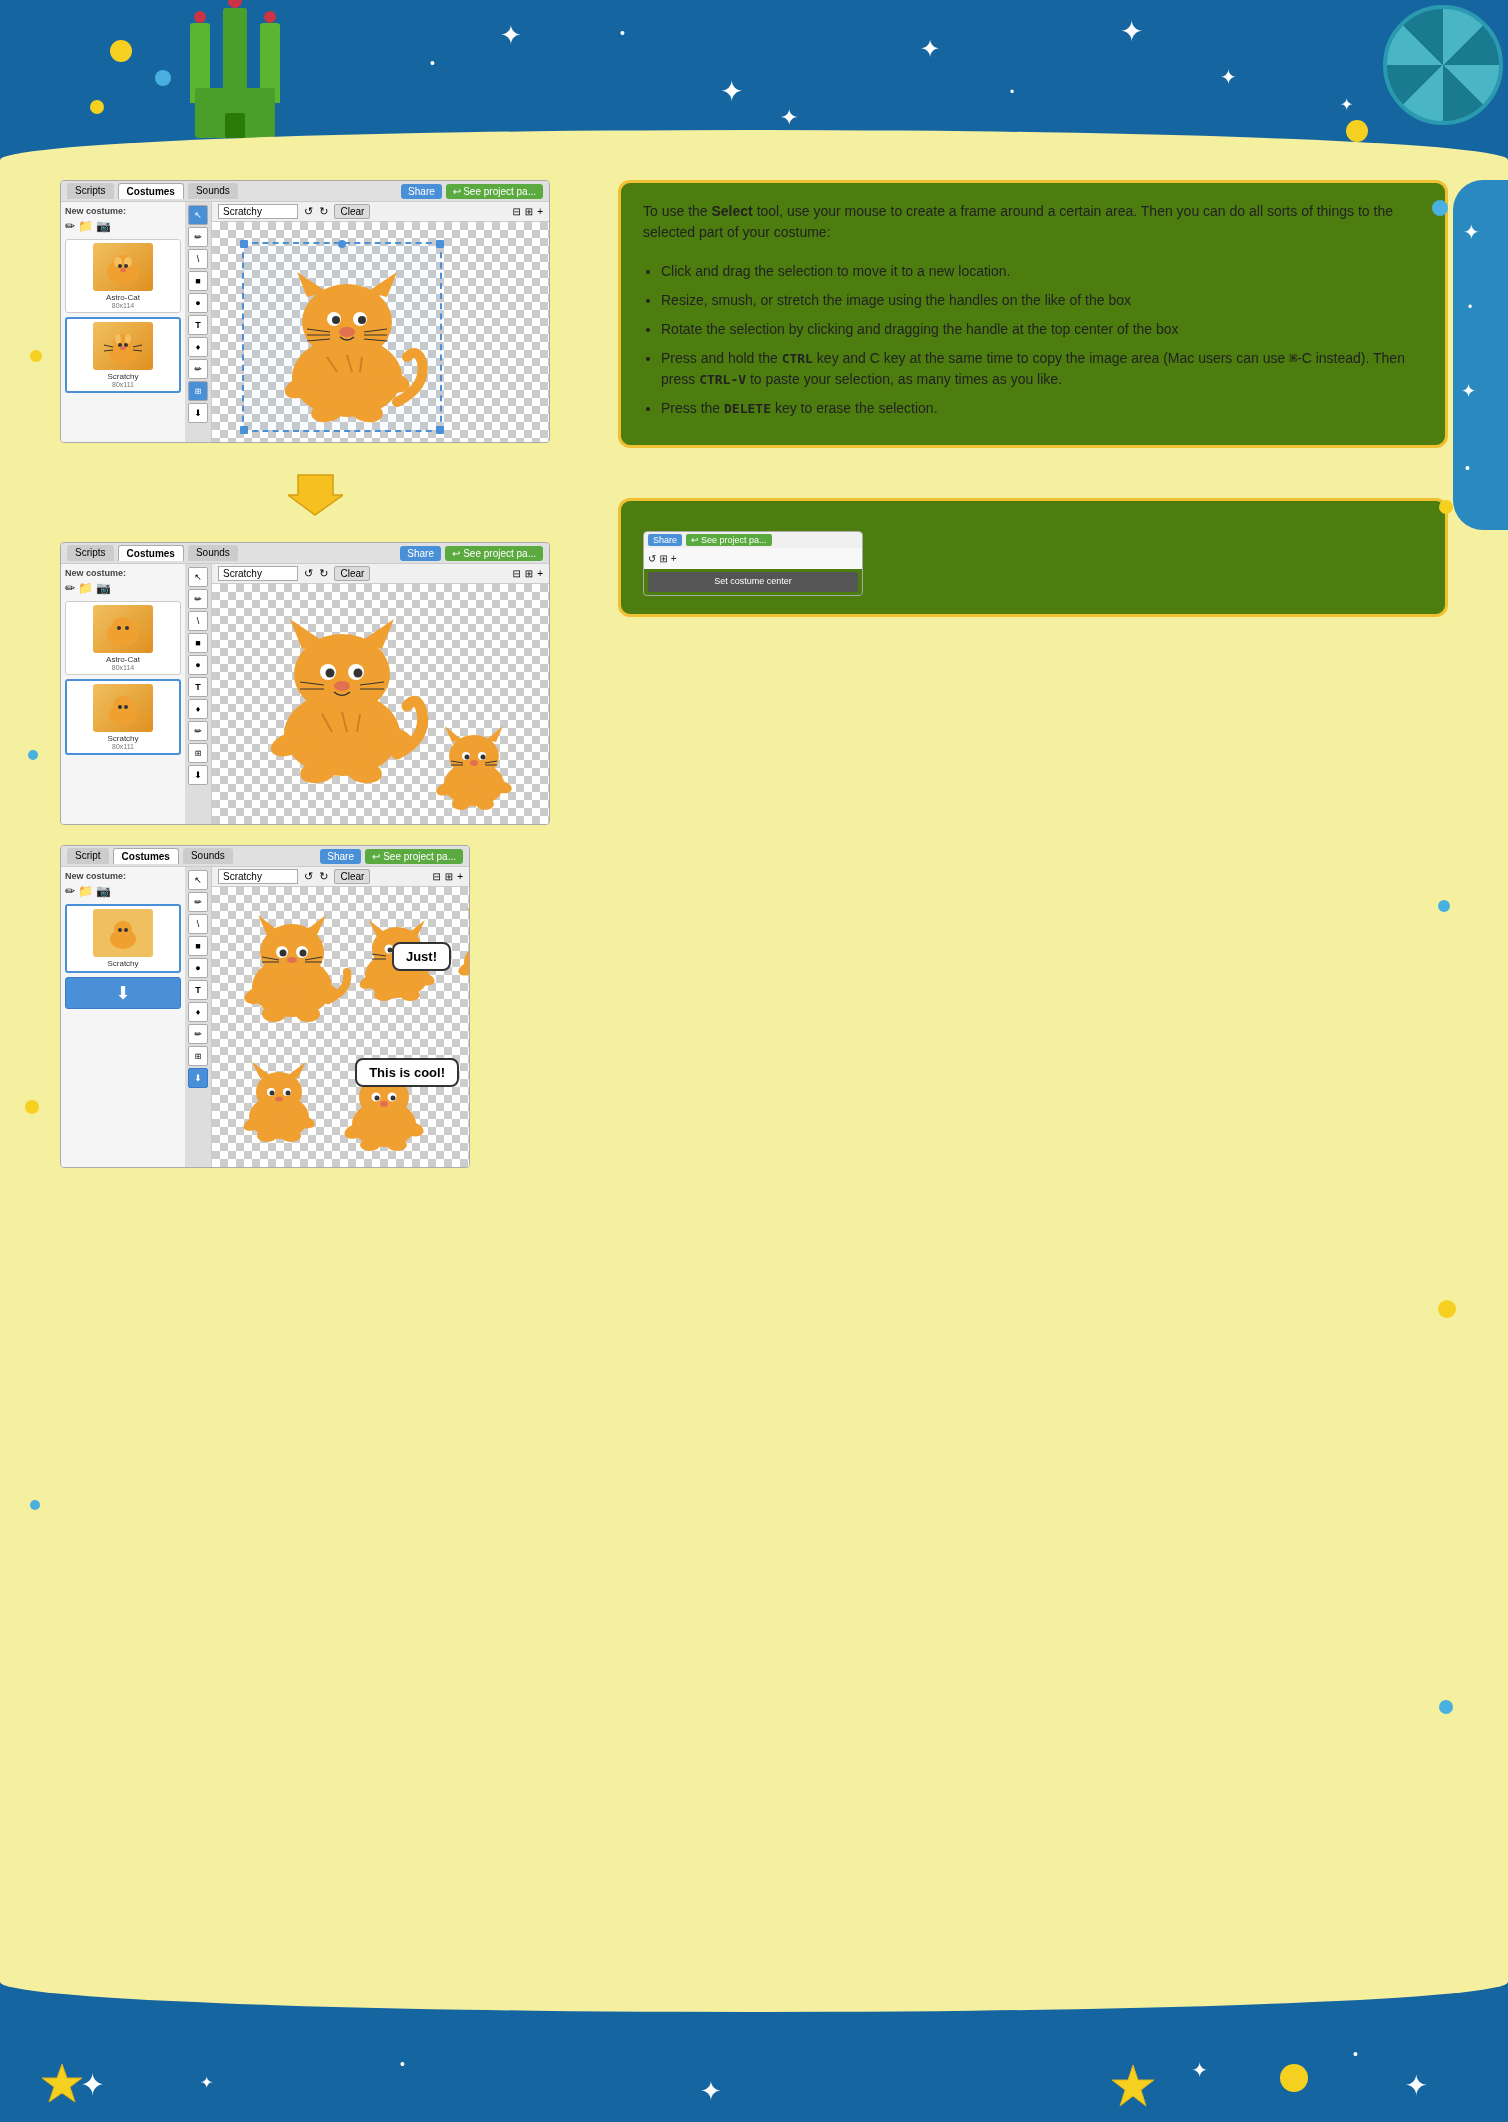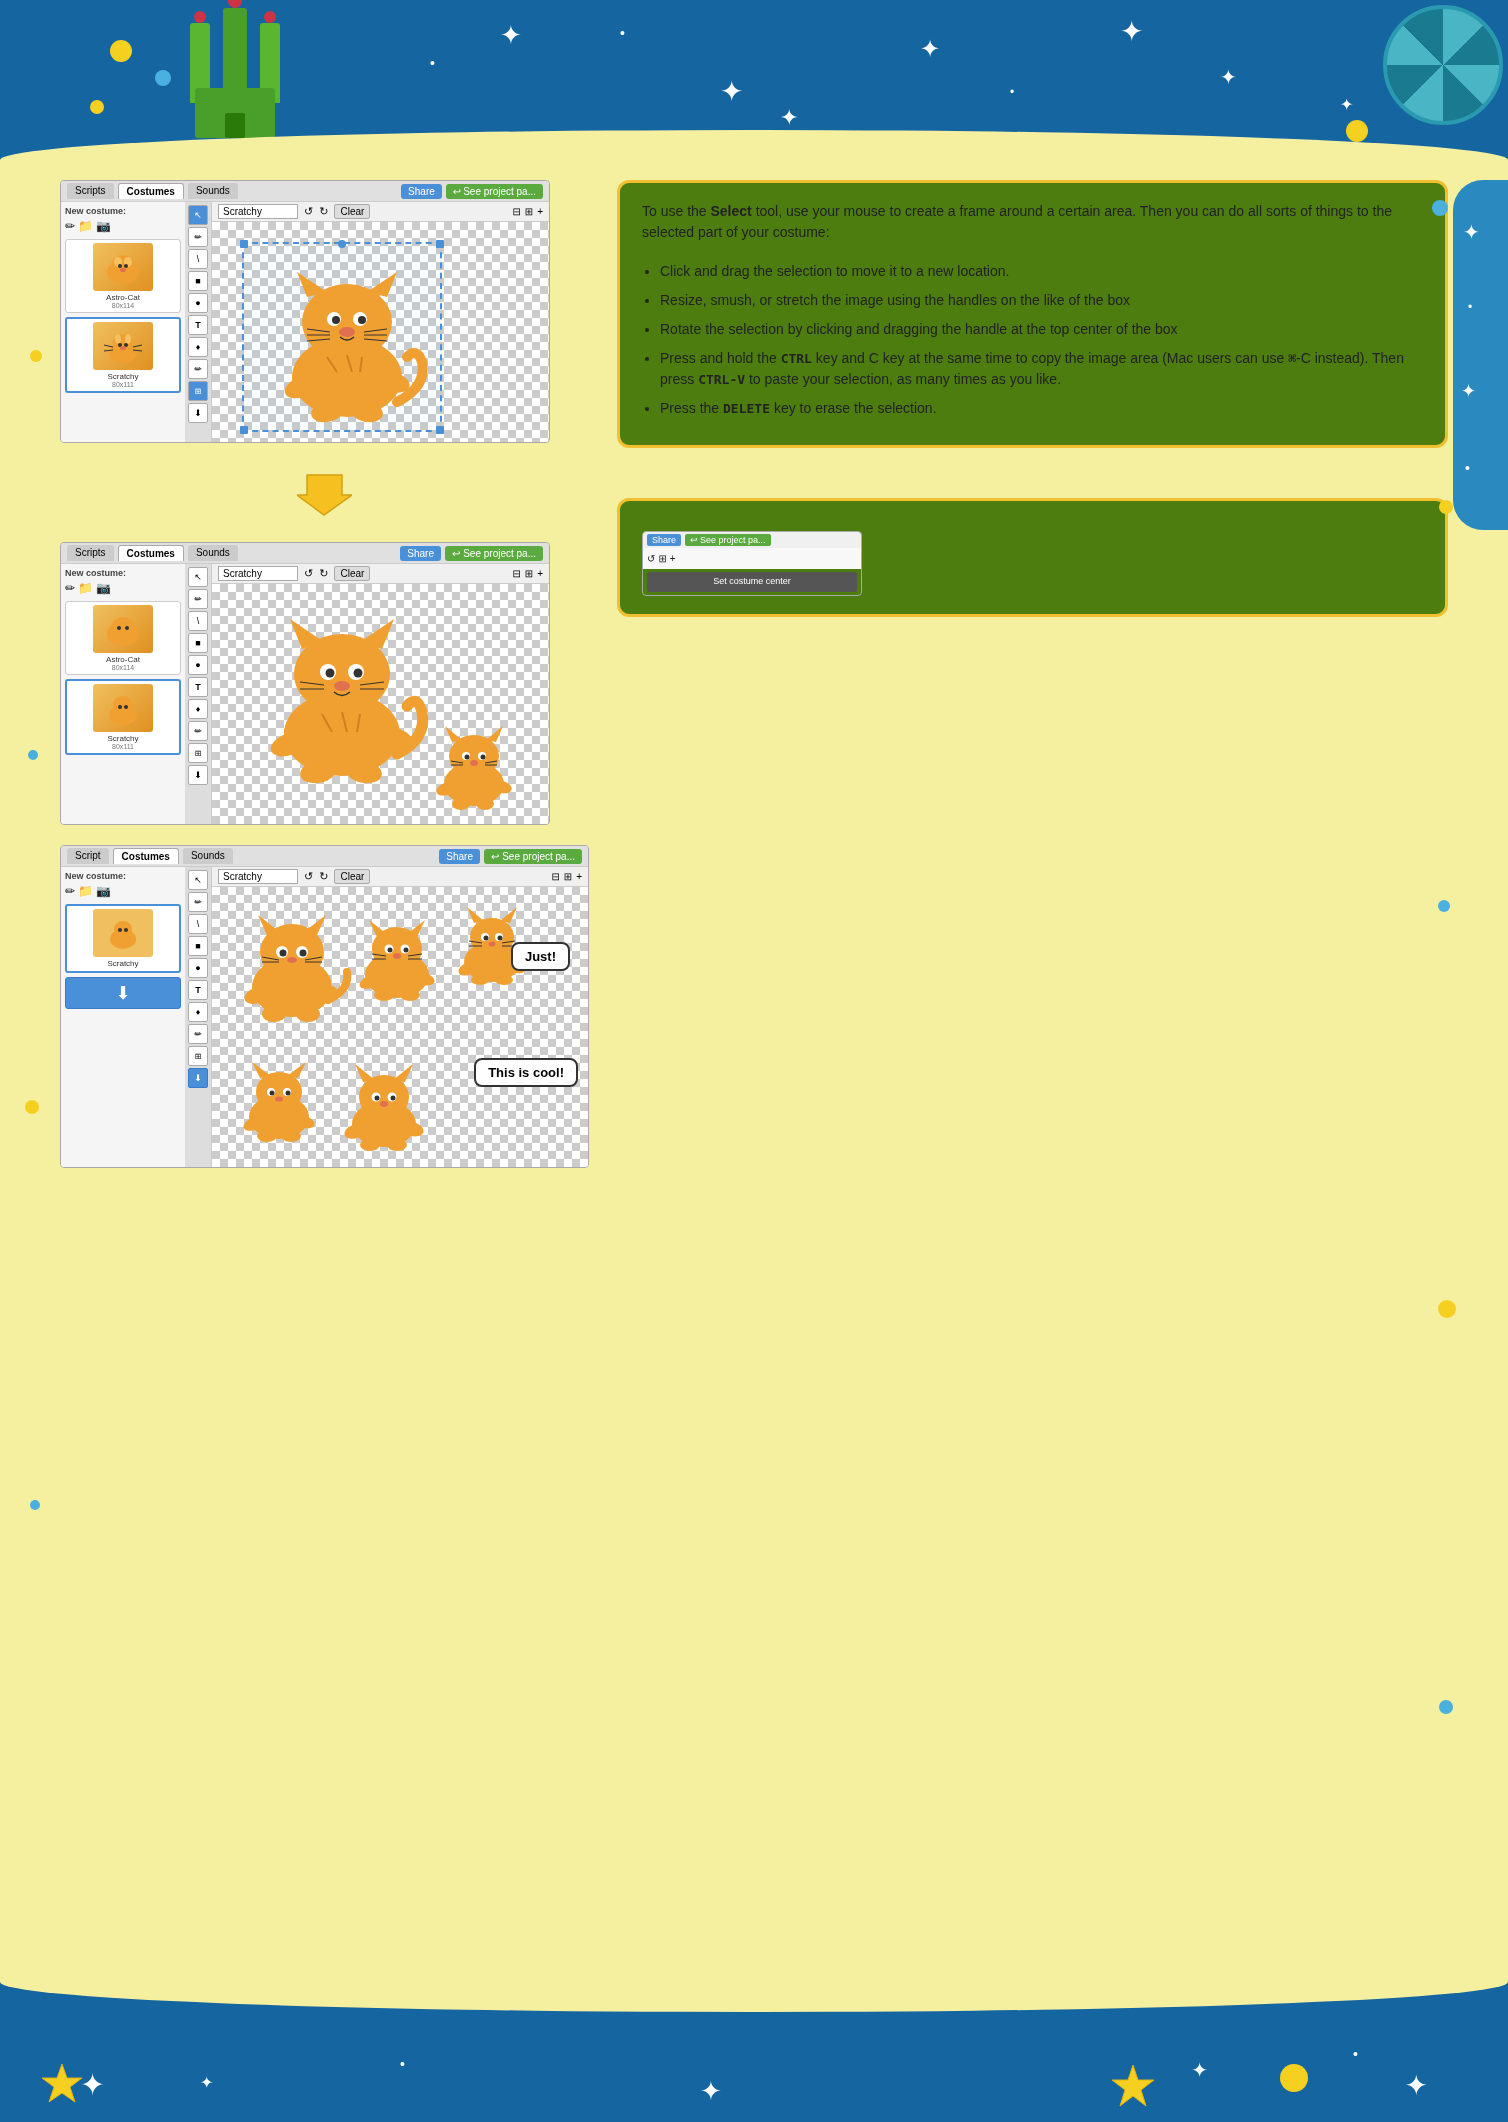--- a/index.html
+++ b/index.html
@@ -53,21 +53,21 @@
       height: 30px;
       background: #f5f0a0;
       border-radius: 0 0 50% 50% / 0 0 30px 30px;
     }
 
     
     .main-content {
       position: relative;
       padding: 20px 60px 160px 60px;
       display: flex;
-      gap: 28px;
+      gap: 48px;
     }
 
     
     .left-column {
       flex: 0 0 510px;
       display: flex;
       flex-direction: column;
       gap: 20px;
     }
 
@@ -503,21 +503,21 @@
               <ellipse cx="27" cy="75" rx="10" ry="6" fill="#f0a030" transform="rotate(-20,27,75)"></ellipse>
               <ellipse cx="83" cy="73" rx="10" ry="6" fill="#f0a030" transform="rotate(15,83,73)"></ellipse>
               <ellipse cx="42" cy="90" rx="9" ry="6" fill="#f0a030"></ellipse>
               <ellipse cx="66" cy="90" rx="9" ry="6" fill="#f0a030"></ellipse>
             </svg>
           </div>
         </div>
       </div>
     </div>
 
-    <div class="scratch-ui-bottom" style="background:#e8e8e8;border:1px solid #aaa;border-radius:4px;overflow:hidden;width:529px;">
+    <div class="scratch-ui-bottom" style="background:#e8e8e8;border:1px solid #aaa;border-radius:4px;overflow:hidden;width:410px;">
       <div style="display:flex;align-items:center;justify-content:space-between;background:#e0e0e0;padding:2px 6px;border-bottom:1px solid #ccc;">
         <div style="display:flex;gap:4px;">
           <span style="font-size:10px;padding:2px 8px;background:#ccc;border-radius:3px 3px 0 0;cursor:pointer;">Script</span>
           <span style="font-size:10px;padding:2px 8px;background:#fff;border-radius:3px 3px 0 0;font-weight:bold;border:1px solid #aaa;border-bottom:none;cursor:pointer;">Costumes</span>
           <span style="font-size:10px;padding:2px 8px;background:#ccc;border-radius:3px 3px 0 0;cursor:pointer;">Sounds</span>
         </div>
         <div style="display:flex;gap:4px;align-items:center;">
           <button style="background:#4a90d9;color:white;border:none;padding:2px 7px;font-size:10px;border-radius:3px;cursor:pointer;">Share</button>
           <button style="background:#5aaa40;color:white;border:none;padding:2px 7px;font-size:10px;border-radius:3px;cursor:pointer;">↩ <span>See project pa...</span></button>
         </div>

